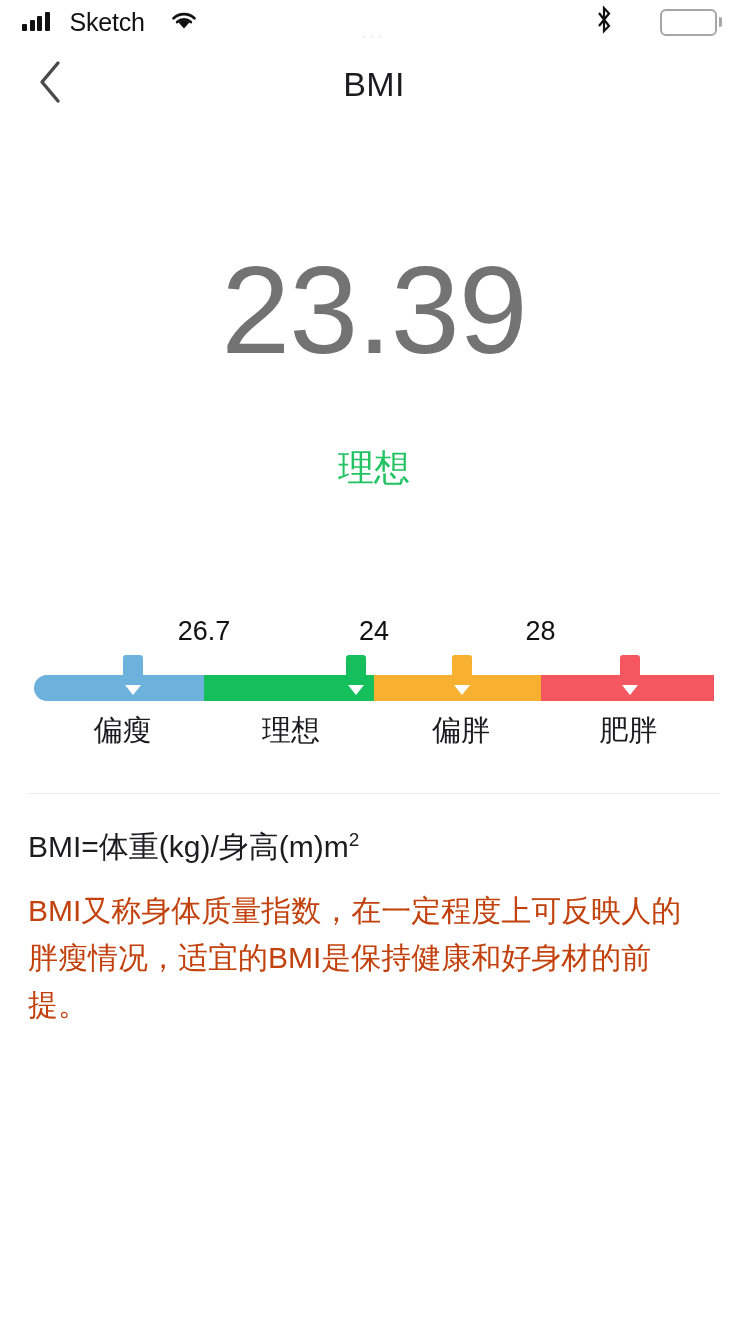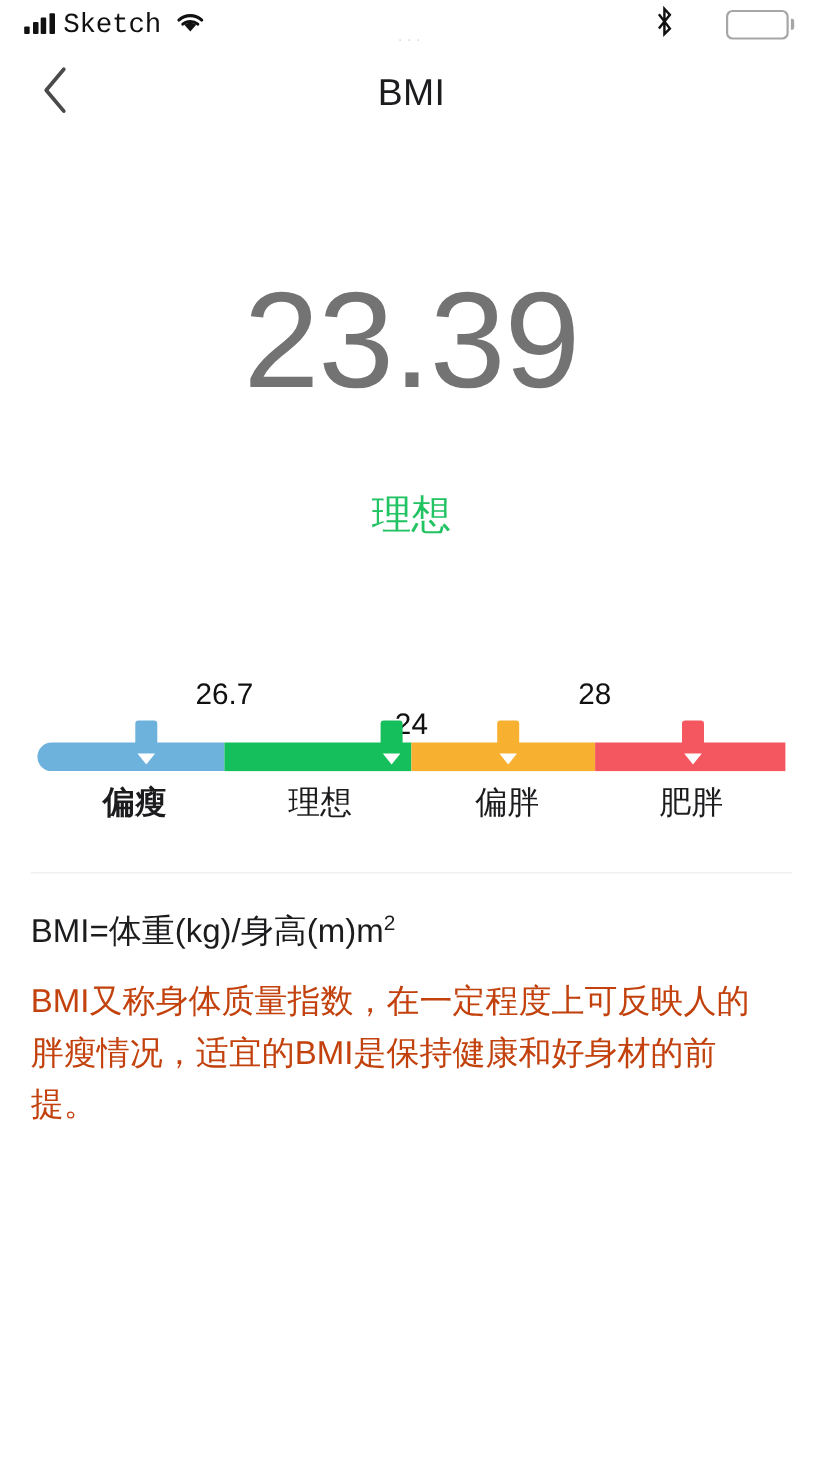--- a/index.html
+++ b/index.html
@@ -23,22 +23,21 @@
     width: 748px;
     height: 44px;
     display: flex;
     align-items: center;
     padding: 0 22px;
     box-sizing: border-box;
   }
   .status-left {
     display: flex;
     align-items: center;
-    gap: 8px;
-    font-family: Liberation Mono, monospace;
+    gap: 20px;
   }
   .signal-bars {
     display: flex;
     align-items: flex-end;
     gap: 2.5px;
     height: 18px;
   }
   .signal-bars i {
     display: block;
     width: 5px;
@@ -320,21 +319,21 @@
   </div>
   <div class="nav-title">BMI</div>
 </div>
 
 <div class="bmi-value">23.39</div>
 <div class="bmi-status">理想</div>
 
 <div class="scale-wrap">
   <div class="scale-ticks">
       <div class="scale-tick" style="left: 25%;">26.7</div>
-      <div class="scale-tick" style="left: 50%; margin-top: 27px;">24</div>
+      <div class="scale-tick" style="left: 50%;">24</div>
       <div class="scale-tick" style="left: 74.5%;">28</div>
     </div>
   <div class="scale-bar">
       <div class="seg" style="width: 25%; background: rgb(108, 178, 221);"></div>
       <div class="seg" style="width: 25%; background: rgb(20, 191, 92);"></div>
       <div class="seg" style="width: 24.5%; background: rgb(247, 176, 48);"></div>
       <div class="seg" style="width: 25.5%; background: rgb(244, 87, 95);"></div>
       <div class="marker" style="left: 14.6%; color: rgb(108, 178, 221);">
         <div class="pin" style="background: rgb(108, 178, 221);"></div>
         <div class="tip"></div>
@@ -350,21 +349,21 @@
         <div class="tip"></div>
         <div class="notch" style="opacity: 1; top: 30px; border-top-width: 10px; border-left-width: 8px; border-right-width: 8px; left: 2px;"></div>
       </div>
       <div class="marker" style="left: 87.6%; color: rgb(244, 87, 95);">
         <div class="pin" style="background: rgb(244, 87, 95);"></div>
         <div class="tip"></div>
         <div class="notch" style="opacity: 1; top: 30px; border-top-width: 10px; border-left-width: 8px; border-right-width: 8px; left: 2px;"></div>
       </div>
     </div>
   <div class="scale-labels">
-      <div class="scale-label" style="left: 13%; font-weight: bold;">偏瘦</div>
+      <div class="scale-label" style="left: 13%;">偏瘦</div>
       <div class="scale-label" style="left: 37.8%;">理想</div>
       <div class="scale-label" style="left: 62.8%; text-align: center;">偏胖</div>
       <div class="scale-label" style="left: 87.4%;">肥胖</div>
     </div>
 </div>
 
 <div class="divider"></div>
 
 <div class="formula"><span>BMI=体重(kg)/身高(m)m</span><sup>2</sup></div>
 <div class="desc">BMI又称身体质量指数，在一定程度上可反映人的胖瘦情况，适宜的BMI是保持健康和好身材的前提。</div>

